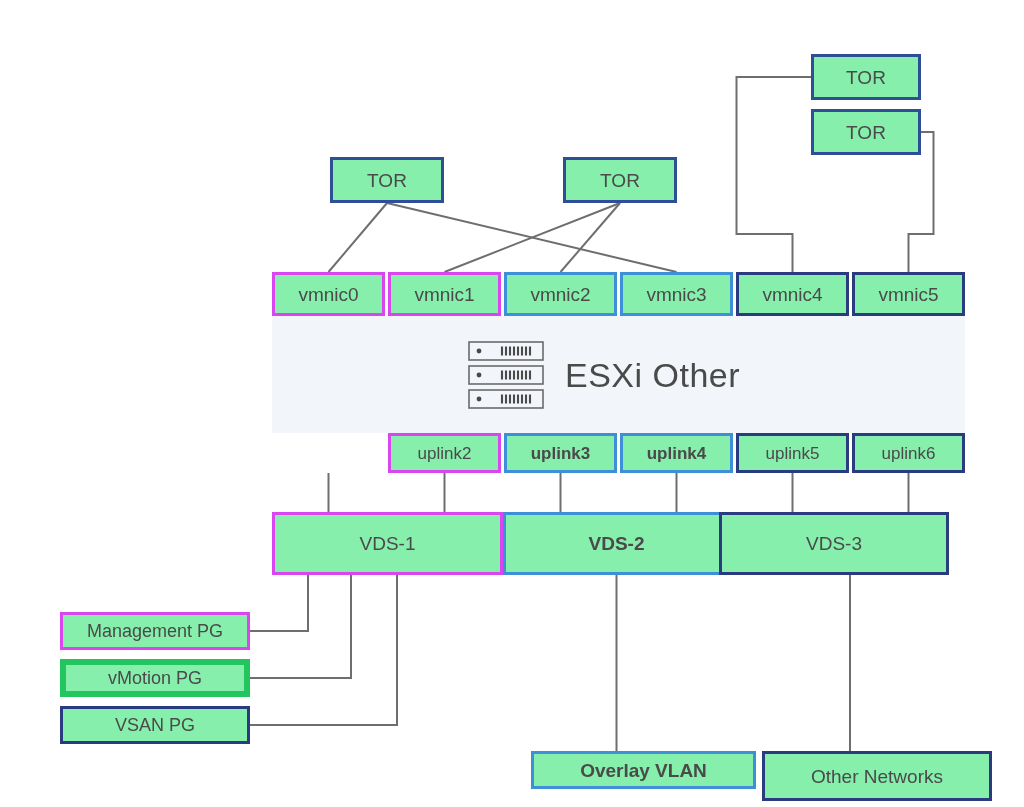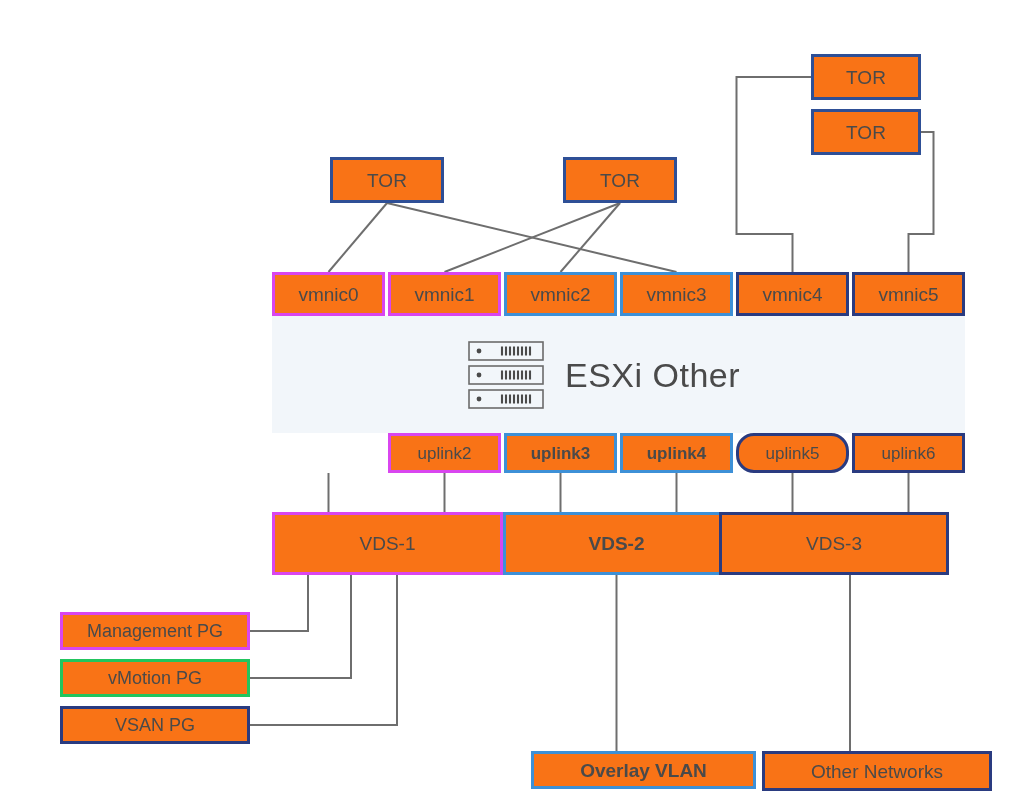--- a/index.html
+++ b/index.html
@@ -25,37 +25,37 @@
     height: 807px;
     pointer-events: none;
   }
   .host-band {
     position: absolute;
     background: #f2f6fa;
   }
   .node {
     position: absolute;
     box-sizing: border-box;
-    background: #f97316;
+    background: #86efac;
     display: flex;
     align-items: center;
     justify-content: center;
     color: #4a4a4a;
     white-space: nowrap;
     z-index: 3;
   }
   .node span {
     display: block;
     line-height: 1;
   }
   .b-navy   { border: 3px solid #2e4f96; }
   .b-cyan   { border: 3px solid #d946ef; }
   .b-blue   { border: 3px solid #3d90d7; }
   .b-dnavy  { border: 3px solid #2a3b80; }
-  .b-green  { border: 3px solid #22c55e; }
+  .b-green  { border: 6px solid #22c55e; }
   .bold { font-weight: bold; }
   .tor-box   { font-size: 19px; }
   .nic-box   { font-size: 19px; }
   .uplink-box{ font-size: 17px; }
   .vds-box   { font-size: 19px; }
   .pg-box    { font-size: 18px; }
   .net-box   { font-size: 19px; margin-left: 27px; }
 
   .esxi-label {
     position: absolute;
@@ -150,21 +150,21 @@
     </div>
     <div class="node uplink-box b-cyan" style="left: 388px; top: 433px; width: 113px; height: 40px;">
       <span>uplink2</span>
     </div>
     <div class="node uplink-box b-blue" style="left: 504px; top: 433px; width: 113px; height: 40px;">
       <span class="bold">uplink3</span>
     </div>
     <div class="node uplink-box b-blue" style="left: 620px; top: 433px; width: 113px; height: 40px;">
       <span class="bold">uplink4</span>
     </div>
-    <div class="node uplink-box b-dnavy" style="left: 736px; top: 433px; width: 113px; height: 40px; border-radius: 18px;">
+    <div class="node uplink-box b-dnavy" style="left: 736px; top: 433px; width: 113px; height: 40px;">
       <span>uplink5</span>
     </div>
     <div class="node uplink-box b-dnavy" style="left: 852px; top: 433px; width: 113px; height: 40px;">
       <span>uplink6</span>
     </div>
     <div class="node vds-box b-cyan" style="left: 272px; top: 512px; width: 231px; height: 63px;">
       <span>VDS-1</span>
     </div>
     <div class="node vds-box b-blue" style="left: 503px; top: 512px; width: 227px; height: 63px;">
       <span class="bold">VDS-2</span>
@@ -177,16 +177,16 @@
     </div>
     <div class="node pg-box b-green" style="left: 60px; top: 659px; width: 190px; height: 38px;">
       <span>vMotion PG</span>
     </div>
     <div class="node pg-box b-dnavy" style="left: 60px; top: 706px; width: 190px; height: 38px;">
       <span>VSAN PG</span>
     </div>
     <div class="node net-box b-blue" style="left: 504px; top: 751px; width: 225px; height: 38px;">
       <span class="bold">Overlay VLAN</span>
     </div>
-    <div class="node net-box b-dnavy" style="left: 735px; top: 751px; width: 230px; height: 40px;">
+    <div class="node net-box b-dnavy" style="left: 735px; top: 751px; width: 230px; height: 50px;">
       <span>Other Networks</span>
     </div>
   </div>
 
 </body></html>

